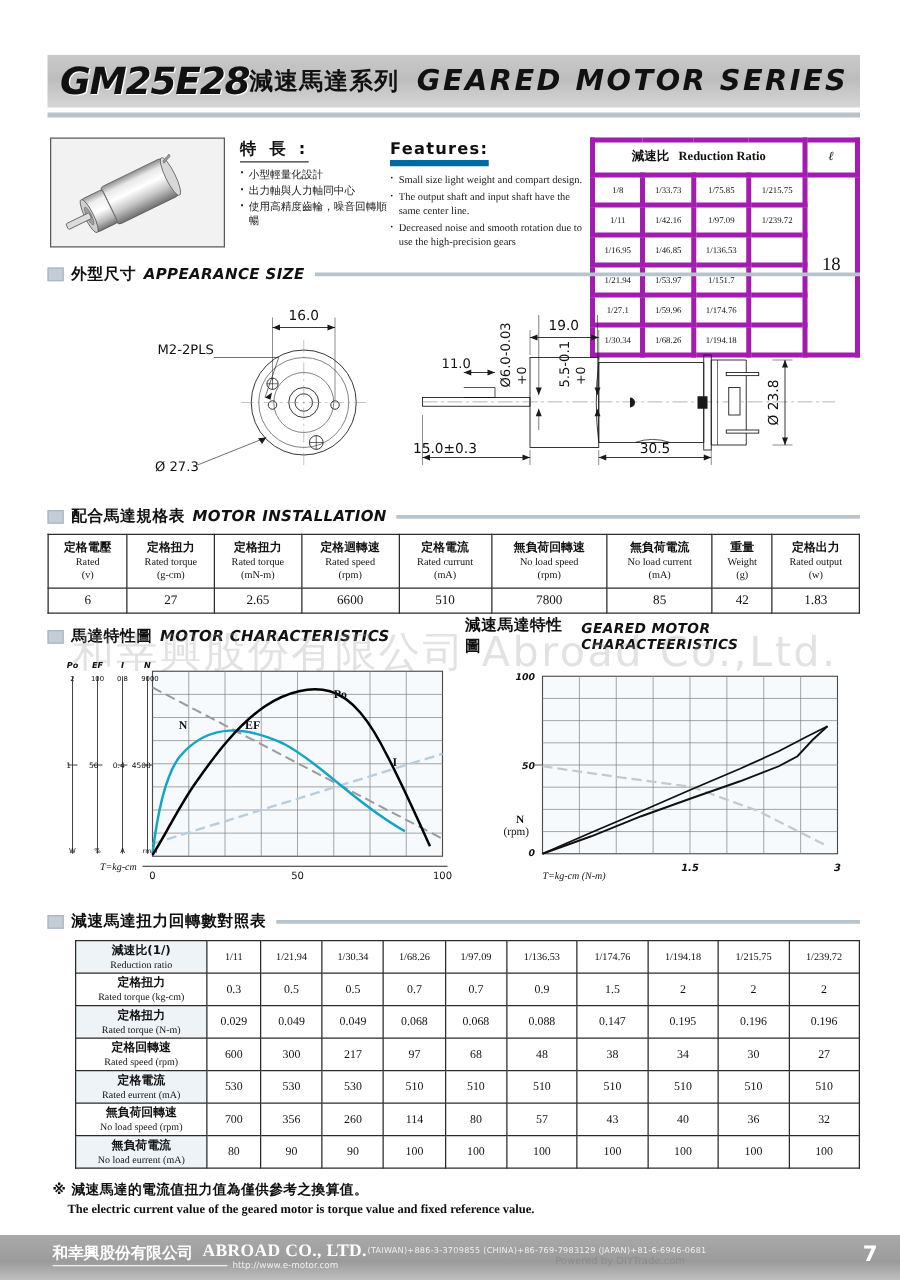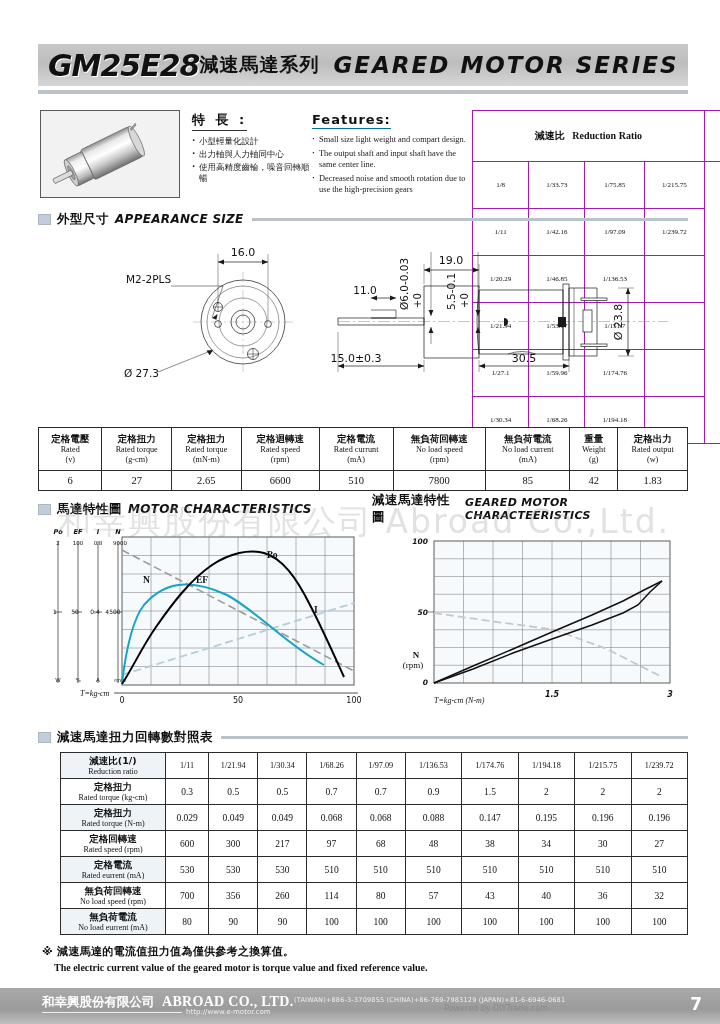--- a/index.html
+++ b/index.html
@@ -65,21 +65,21 @@
   .feat-cn { position: absolute; left: 192px; top: 110px; width: 118px; }
   .feat-en { position: absolute; left: 312px; top: 110px; width: 158px; }
   .feat-head-cn {
     font-family: "DejaVu Sans", sans-serif; font-weight: bold;
     font-size: 13px; color: #111; letter-spacing: 3px;
     border-bottom: 1px solid #333; padding-bottom: 1px; display: inline-block;
   }
   .feat-head-en {
     font-family: "DejaVu Sans", sans-serif; font-weight: bold;
     font-size: 13px; color: #111; letter-spacing: 1px;
-    border-bottom: 1px solid #0369a1; padding-bottom: 1px; display: inline-block;
+    border-bottom: 5px solid #0369a1; padding-bottom: 1px; display: inline-block;
   }
   .feat-list { list-style: none; margin: 5px 0 0 0; padding: 0; }
   .feat-list li {
     font-size: 8.5px; line-height: 11px; color: #1a1a1a;
     margin-bottom: 2px; padding-left: 7px; position: relative;
     font-family: "DejaVu Sans", sans-serif;
   }
   .feat-list li:before {
     content: "·"; position: absolute; left: 0; top: -1px; font-weight: bold;
   }
@@ -88,25 +88,25 @@
   }
 
   
   .rr-table {
     position: absolute; left: 472px; top: 110px;
     width: 216px;
     border-collapse: collapse;
     font-size: 7px;
   }
   .rr-table th, .rr-table td {
-    border: 1px solid #a21caf;
+    border: 4px solid #a21caf;
     text-align: center;
     font-family: "Liberation Serif", serif;
     color: #111;
-    padding: 17px;
+    padding: 4px;
     height: 12px;
     line-height: 12px;
   }
   .rr-head {
     font-family: "DejaVu Sans", sans-serif;
     font-weight: bold; font-size: 10px !important;
     height: 16px !important; line-height: 16px !important;
     background: #fff;
   }
   .rr-l {
@@ -347,21 +347,21 @@
       <td>1/215.75</td>
       <td class="rr-l-val" rowspan="6">18</td>
     </tr>
     <tr>
       <td>1/11</td>
       <td>1/42.16</td>
       <td>1/97.09</td>
       <td>1/239.72</td>
     </tr>
     <tr>
-      <td>1/20.29</td>
+      <td>1/16.95</td>
       <td>1/46.85</td>
       <td>1/136.53</td>
       <td></td>
     </tr>
     <tr>
       <td>1/21.94</td>
       <td>1/53.97</td>
       <td>1/151.7</td>
       <td></td>
     </tr>
@@ -496,20 +496,26 @@
           <line x1="580" y1="124" x2="596" y2="124" stroke="#1a1a1a" stroke-width="0.4"></line>
           <line x1="590" y1="56" x2="590" y2="124" stroke="#1a1a1a" stroke-width="0.7"></line>
           <path d="M590 56 l-2.4 6 h4.8 z" fill="#1a1a1a" stroke="none"></path>
           <path d="M590 124 l-2.4 -6 h4.8 z" fill="#1a1a1a" stroke="none"></path>
           <text x="584" y="90" font-size="11" fill="#111" stroke="none" text-anchor="middle" transform="rotate(-90 584 90)">Ø 23.8</text>
         </g>
       </g>
     </svg>
   </div>
 
+  <div class="sec" style="top:404px">
+    <span class="sec-mark"></span>
+    <span class="sec-cn">配合馬達規格表</span>
+    <span class="sec-en">MOTOR INSTALLATION</span>
+    <span class="sec-line"></span>
+  </div>
 
   <table class="dt" id="mi-table">
     <tbody>
         <tr>
       <th>
         <span class="th-cn">定格電壓</span>
         <span class="th-en">Rated</span>
         <span class="th-u">(v)</span>
       </th>
       <th>

